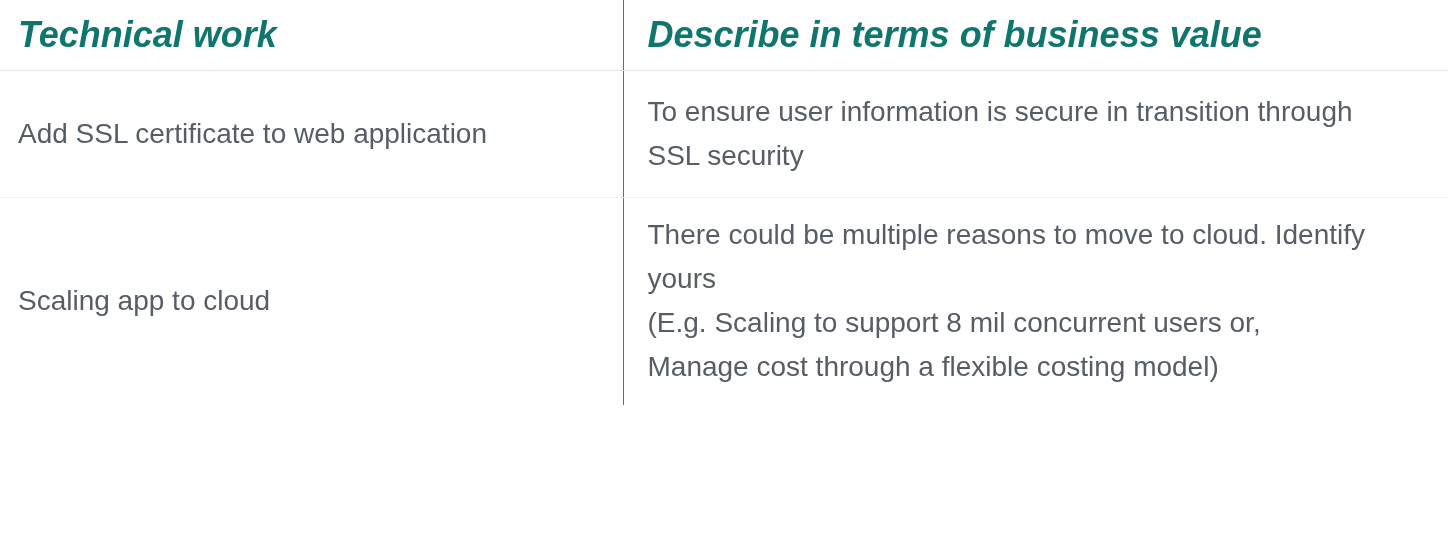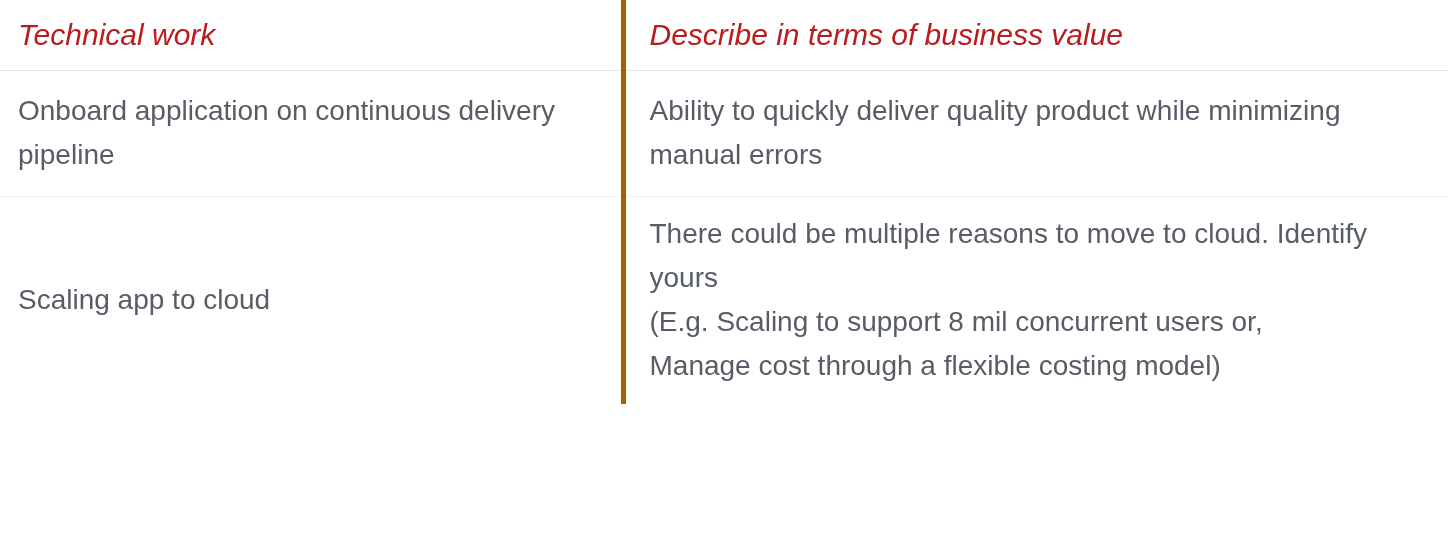--- a/index.html
+++ b/index.html
@@ -25,24 +25,24 @@
   th, td {
     text-align: left;
     vertical-align: middle;
     white-space: pre-line;
     overflow: hidden;
   }
 
   
   thead th {
     height: 70px;
-    font-size: 30px;
-    font-weight: normal;
+    font-size: 36px;
+    font-weight: bold;
     font-style: italic;
-    color: #b91c1c;
+    color: #0f766e;
     border-bottom: 1px solid #e8e5e6;
     line-height: 36px;
   }
 
   
   tbody td {
     font-size: 28px;
     line-height: 44px;
     color: #575d66;
     border-bottom: 1px solid #f2f2f2;
@@ -52,46 +52,45 @@
   tbody tr.r1 td { height: 127px; }
   tbody tr.r2 td { height: 126px; }
   tbody tr.r3 td { height: 208px; }
 
   
   th:first-child, td:first-child {
     padding-left: 18px;
     padding-right: 22px;
   }
   th:last-child, td:last-child {
-    border-left: 5px solid #a16207;
+    border-left: 1px solid #a16207;
     padding-left: 24px;
     padding-right: 24px;
     margin-left: 48px;
   }
 </style>
 </head>
 <body>
 
 <table class="t">
   <colgroup>
     <col class="c1">
     <col class="c2">
   </colgroup>
   <thead>
     <tr>
       <th>Technical work</th>
       <th>Describe in terms of business value</th>
     </tr>
   </thead>
   <tbody>
-    <tr class="r2">
-      <td>Onboard application on continuous delivery
-pipeline</td>
-      <td>Ability to quickly deliver quality product while minimizing
-manual errors</td>
+    <tr class="r1">
+      <td>Add SSL certificate to web application</td>
+      <td>To ensure user information is secure in transition through
+SSL security</td>
     </tr>
     <tr class="r3">
       <td>Scaling app to cloud</td>
       <td>There could be multiple reasons to move to cloud. Identify
 yours
 (E.g. Scaling to support 8 mil concurrent users or,
 Manage cost through a flexible costing model)</td>
     </tr>
   </tbody>
 </table>

